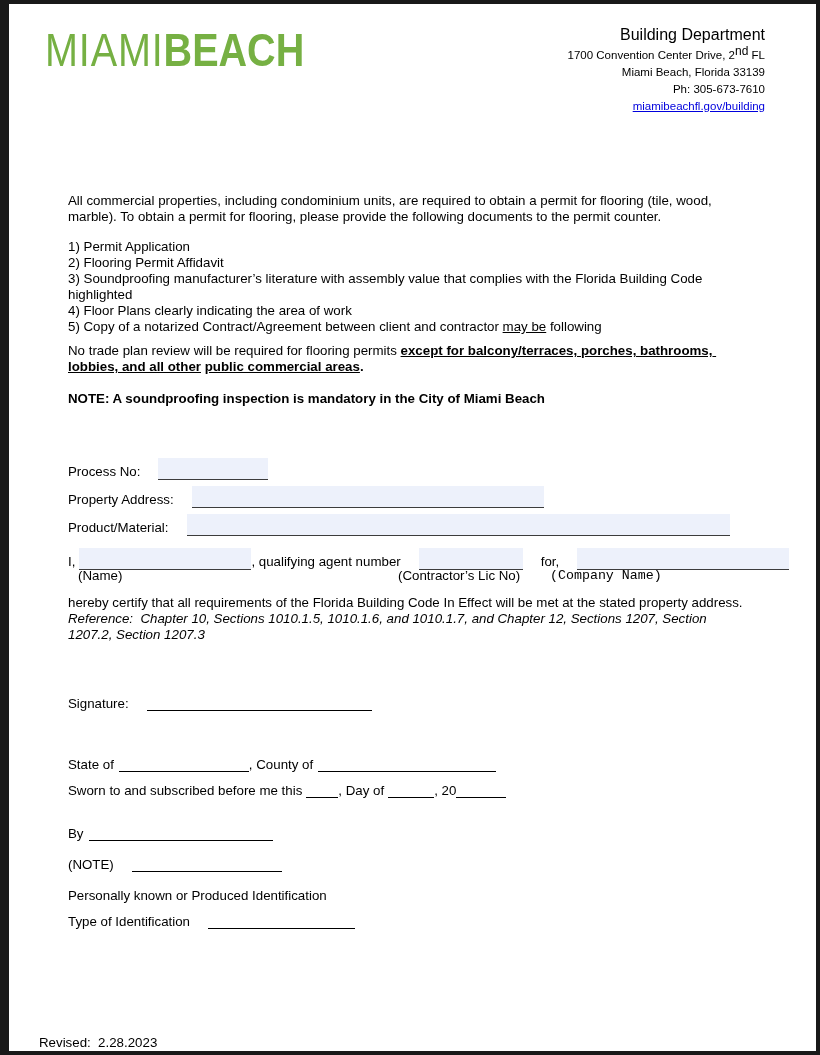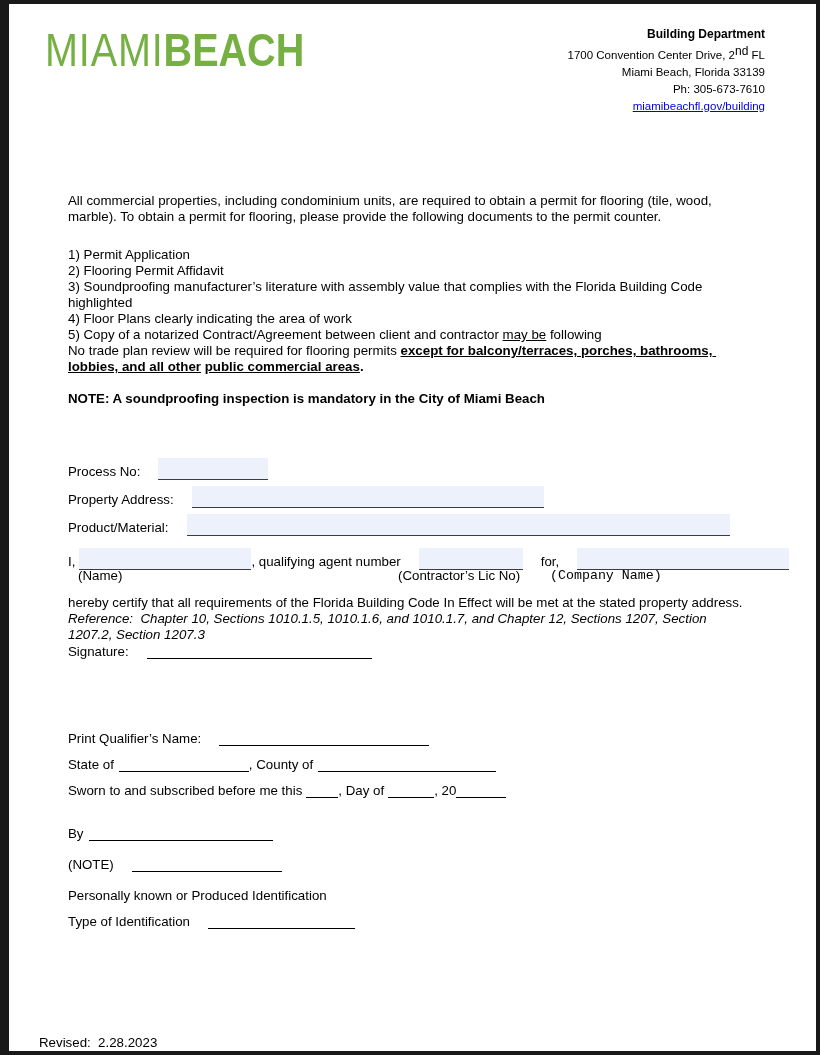--- a/index.html
+++ b/index.html
@@ -16,21 +16,21 @@
   .abs{position:absolute;}
   .body-text{font-size:13.3px;line-height:16px;color:#000;}
   .pre{white-space:pre-wrap;}
   
   .logo{left:36px;top:23px;font-size:46px;line-height:1;color:#76b043;
         transform:scaleX(0.86);transform-origin:0 0;white-space:nowrap;}
   .logo .thin{font-weight:400;letter-spacing:1px;}
   .logo .bold{font-weight:700;letter-spacing:0px;}
   
   .hdr{right:51px;top:22px;text-align:right;font-size:11.5px;line-height:17px;color:#000;}
-  .hdr .dept{font-weight:700;font-size:12px;}
+  .hdr .dept{font-weight:400;font-size:16px;}
   sup.ord{font-size:12px;vertical-align:4px;}
   a.link{color:#0000dd;text-decoration:underline;cursor:pointer;}
   
   .title{left:0;right:0;top:132px;text-align:center;font-size:18px;font-weight:700;color:#000;}
   
   .blk{left:59px;width:676px;}
   .bold{font-weight:700;}
   .bu{font-weight:700;text-decoration:underline;}
   .u{text-decoration:underline;}
   .it{font-style:italic;}
@@ -53,21 +53,21 @@
     <div class="dept">Building Department</div>
     <div><span>1700 Convention Center Drive, 2</span><sup class="ord">nd</sup><span> FL</span></div>
     <div>Miami Beach, Florida 33139</div>
     <div>Ph: 305-673-7610</div>
     <div><a class="link">miamibeachfl.gov/building</a></div>
   </div>
 
 
   <div class="abs blk body-text" style="top:189px;">All commercial properties, including condominium units, are required to obtain a permit for flooring (tile, wood, marble). To obtain a permit for flooring, please provide the following documents to the permit counter.</div>
 
-  <div class="abs blk body-text" style="top:235px;margin-top:8px;">
+  <div class="abs blk body-text" style="top:235px;">
     <div>1) Permit Application</div>
     <div>2) Flooring Permit Affidavit</div>
     <div>3) Soundproofing manufacturer’s literature with assembly value that complies with the Florida Building Code highlighted</div>
     <div>4) Floor Plans clearly indicating the area of work</div>
     <div><span>5) Copy of a notarized Contract/Agreement between client and contractor </span><span class="u">may be</span><span> following</span></div>
   </div>
 
   <div class="abs blk body-text pre" style="top:339px;"><span>No trade plan review will be required for flooring permits </span><span class="bu">except for balcony/terraces, porches, bathrooms, lobbies, and all other</span><span class="bold"> </span><span class="bu">public commercial areas</span><span class="bold">.</span></div>
 
   <div class="abs blk body-text bold" style="top:387px;">NOTE: A soundproofing inspection is mandatory in the City of Miami Beach</div>
@@ -83,23 +83,22 @@
   <div class="abs blk body-text" style="top:564px;height:16px;">
     <span class="cap" style="left:10px;">(Name)</span>
     <span class="cap" style="left:330px;">(Contractor’s Lic No)</span>
     <span class="cap" style="left:482px;font-family:Liberation Mono, monospace;">(Company Name)</span>
   </div>
 
   <div class="abs blk body-text" style="top:591px;">hereby certify that all requirements of the Florida Building Code In Effect will be met at the stated property address.</div>
 
   <div class="abs blk body-text it pre" style="top:607px;">Reference:  Chapter 10, Sections 1010.1.5, 1010.1.6, and 1010.1.7, and Chapter 12, Sections 1207, Section 1207.2, Section 1207.3</div>
 
-  <div class="abs blk body-text nowrap" style="top:640px;"><span>Signature:</span><span class="ul ml6" style="width:225px;"></span></div>
+  <div class="abs blk body-text nowrap" style="top:692px;"><span>Signature:</span><span class="ul ml6" style="width:225px;"></span></div>
 
-  <div class="abs blk body-text nowrap" style="top:727px;"><span>Print Qualifier’s Name:</span><span class="ul ml6" style="width:210px;"></span></div>
 
   <div class="abs blk body-text nowrap" style="top:753px;"><span>State of</span><span class="ul ml5" style="width:130px;"></span><span>, County of</span><span class="ul ml5" style="width:178px;"></span></div>
 
   <div class="abs blk body-text nowrap pre" style="top:779px;"><span>Sworn to and subscribed before me this</span><span class="ul ml4" style="width:32px;"></span><span>,  Day of</span><span class="ul ml4" style="width:46px;"></span><span>, 20</span><span class="ul" style="width:50px;"></span></div>
 
   <div class="abs blk body-text nowrap" style="top:822px;"><span>By</span><span class="ul ml5" style="width:184px;"></span></div>
 
   <div class="abs blk body-text nowrap" style="top:853px;"><span>(NOTE)</span><span class="ul ml6" style="width:150px;"></span></div>
 
   <div class="abs blk body-text" style="top:884px;">Personally known or Produced Identification</div>

